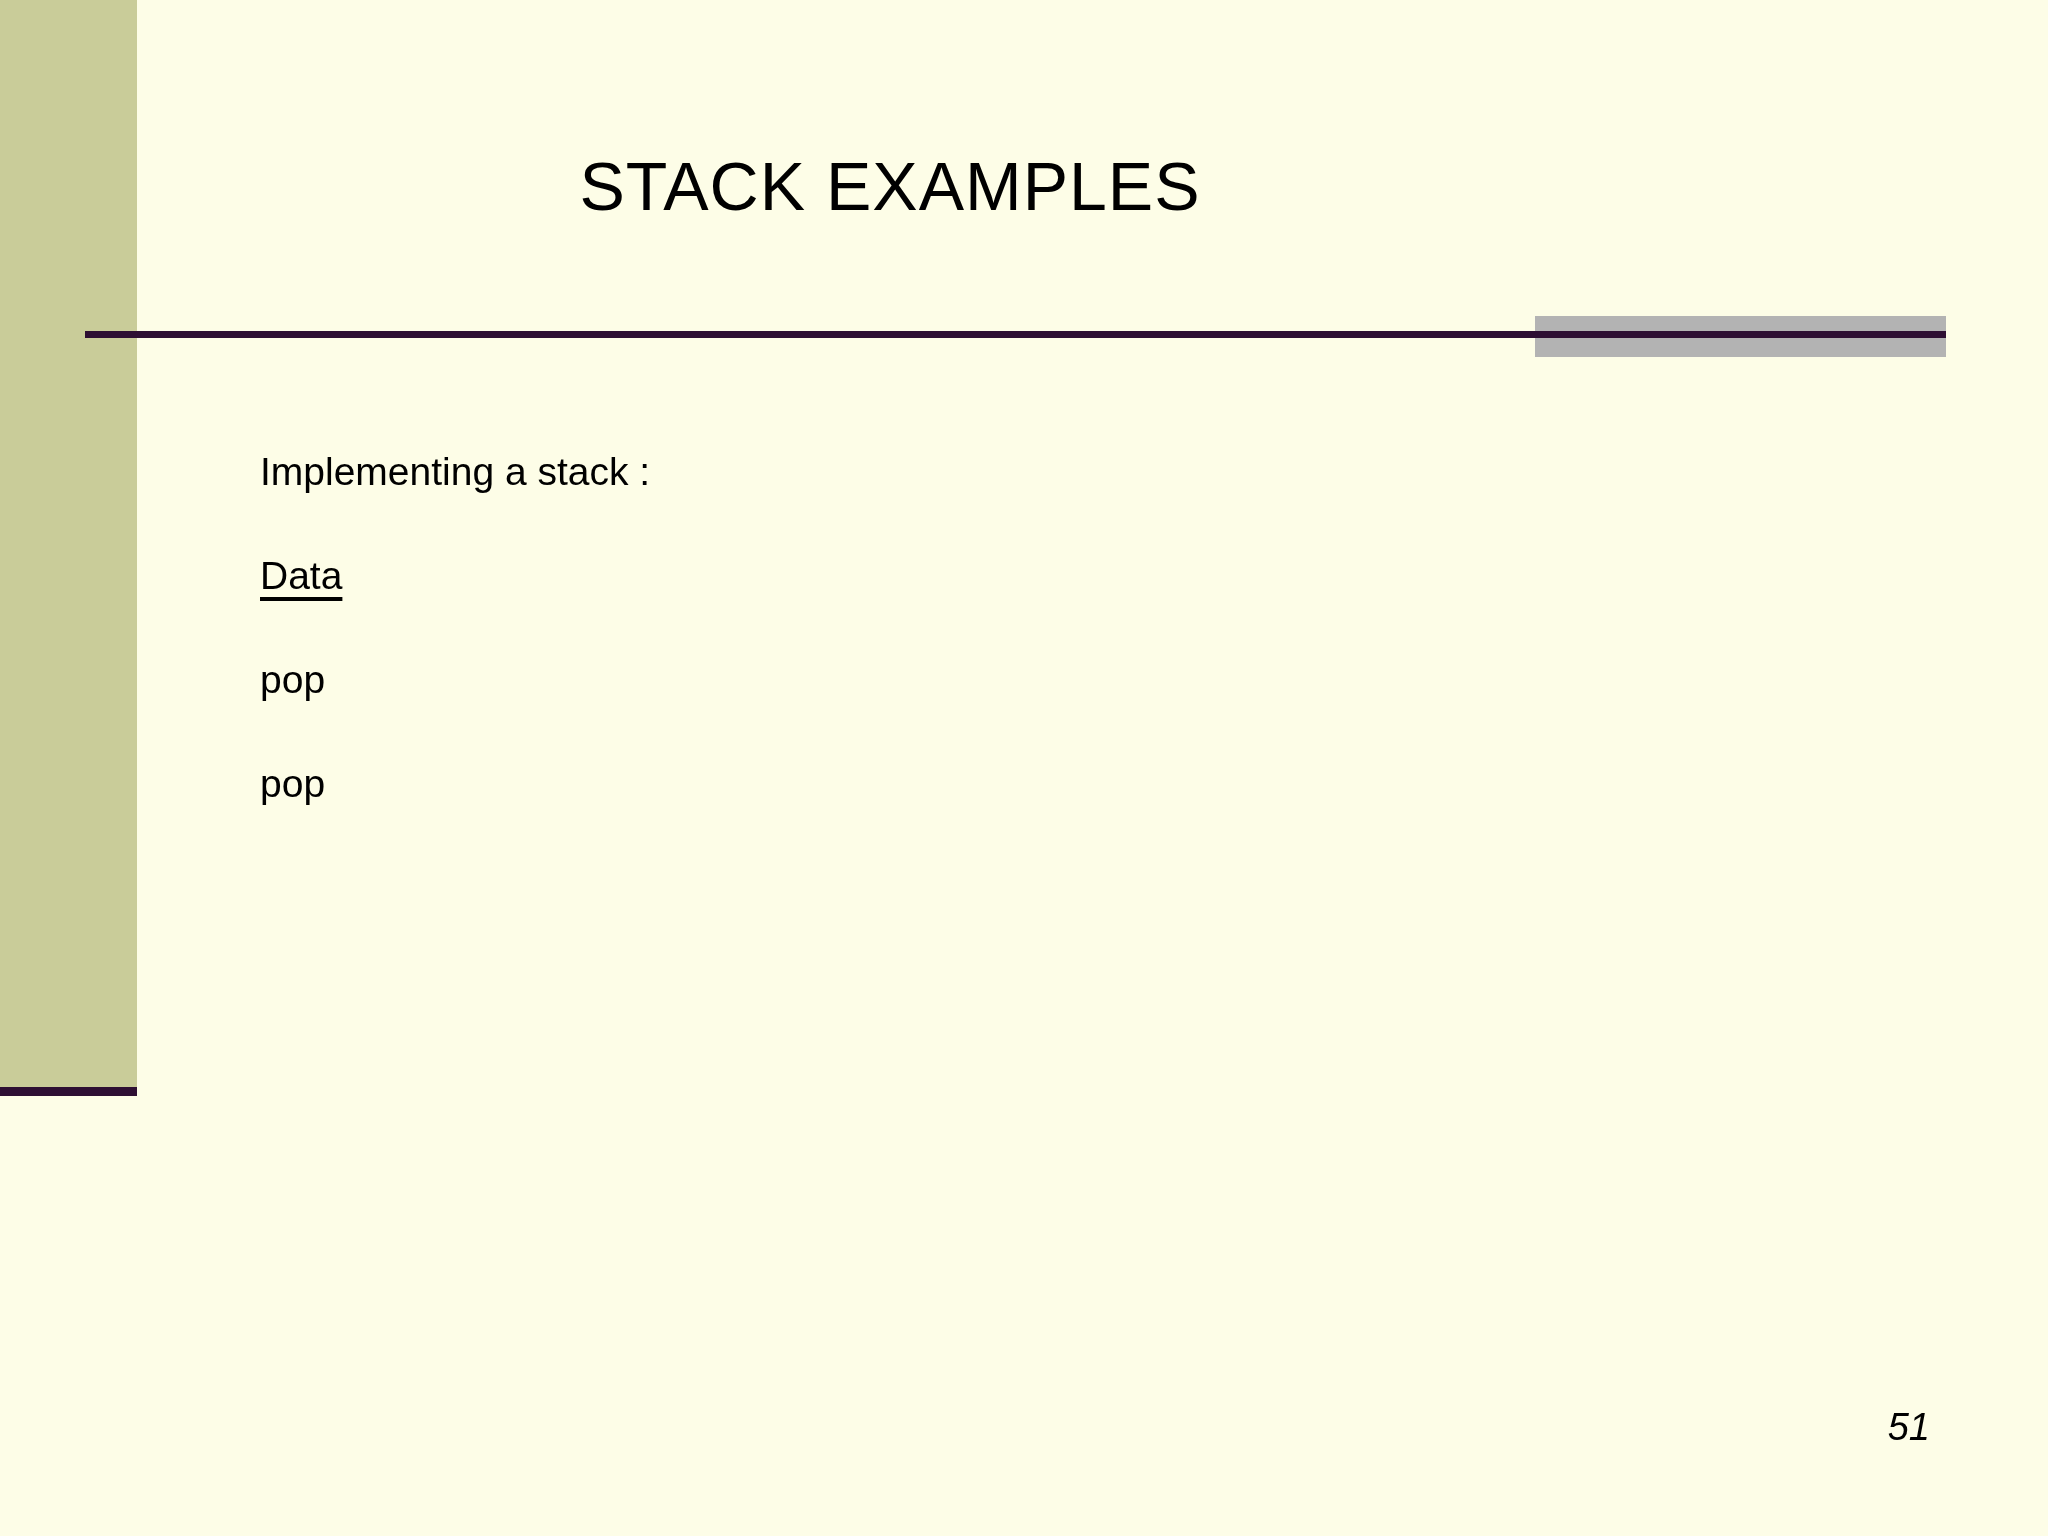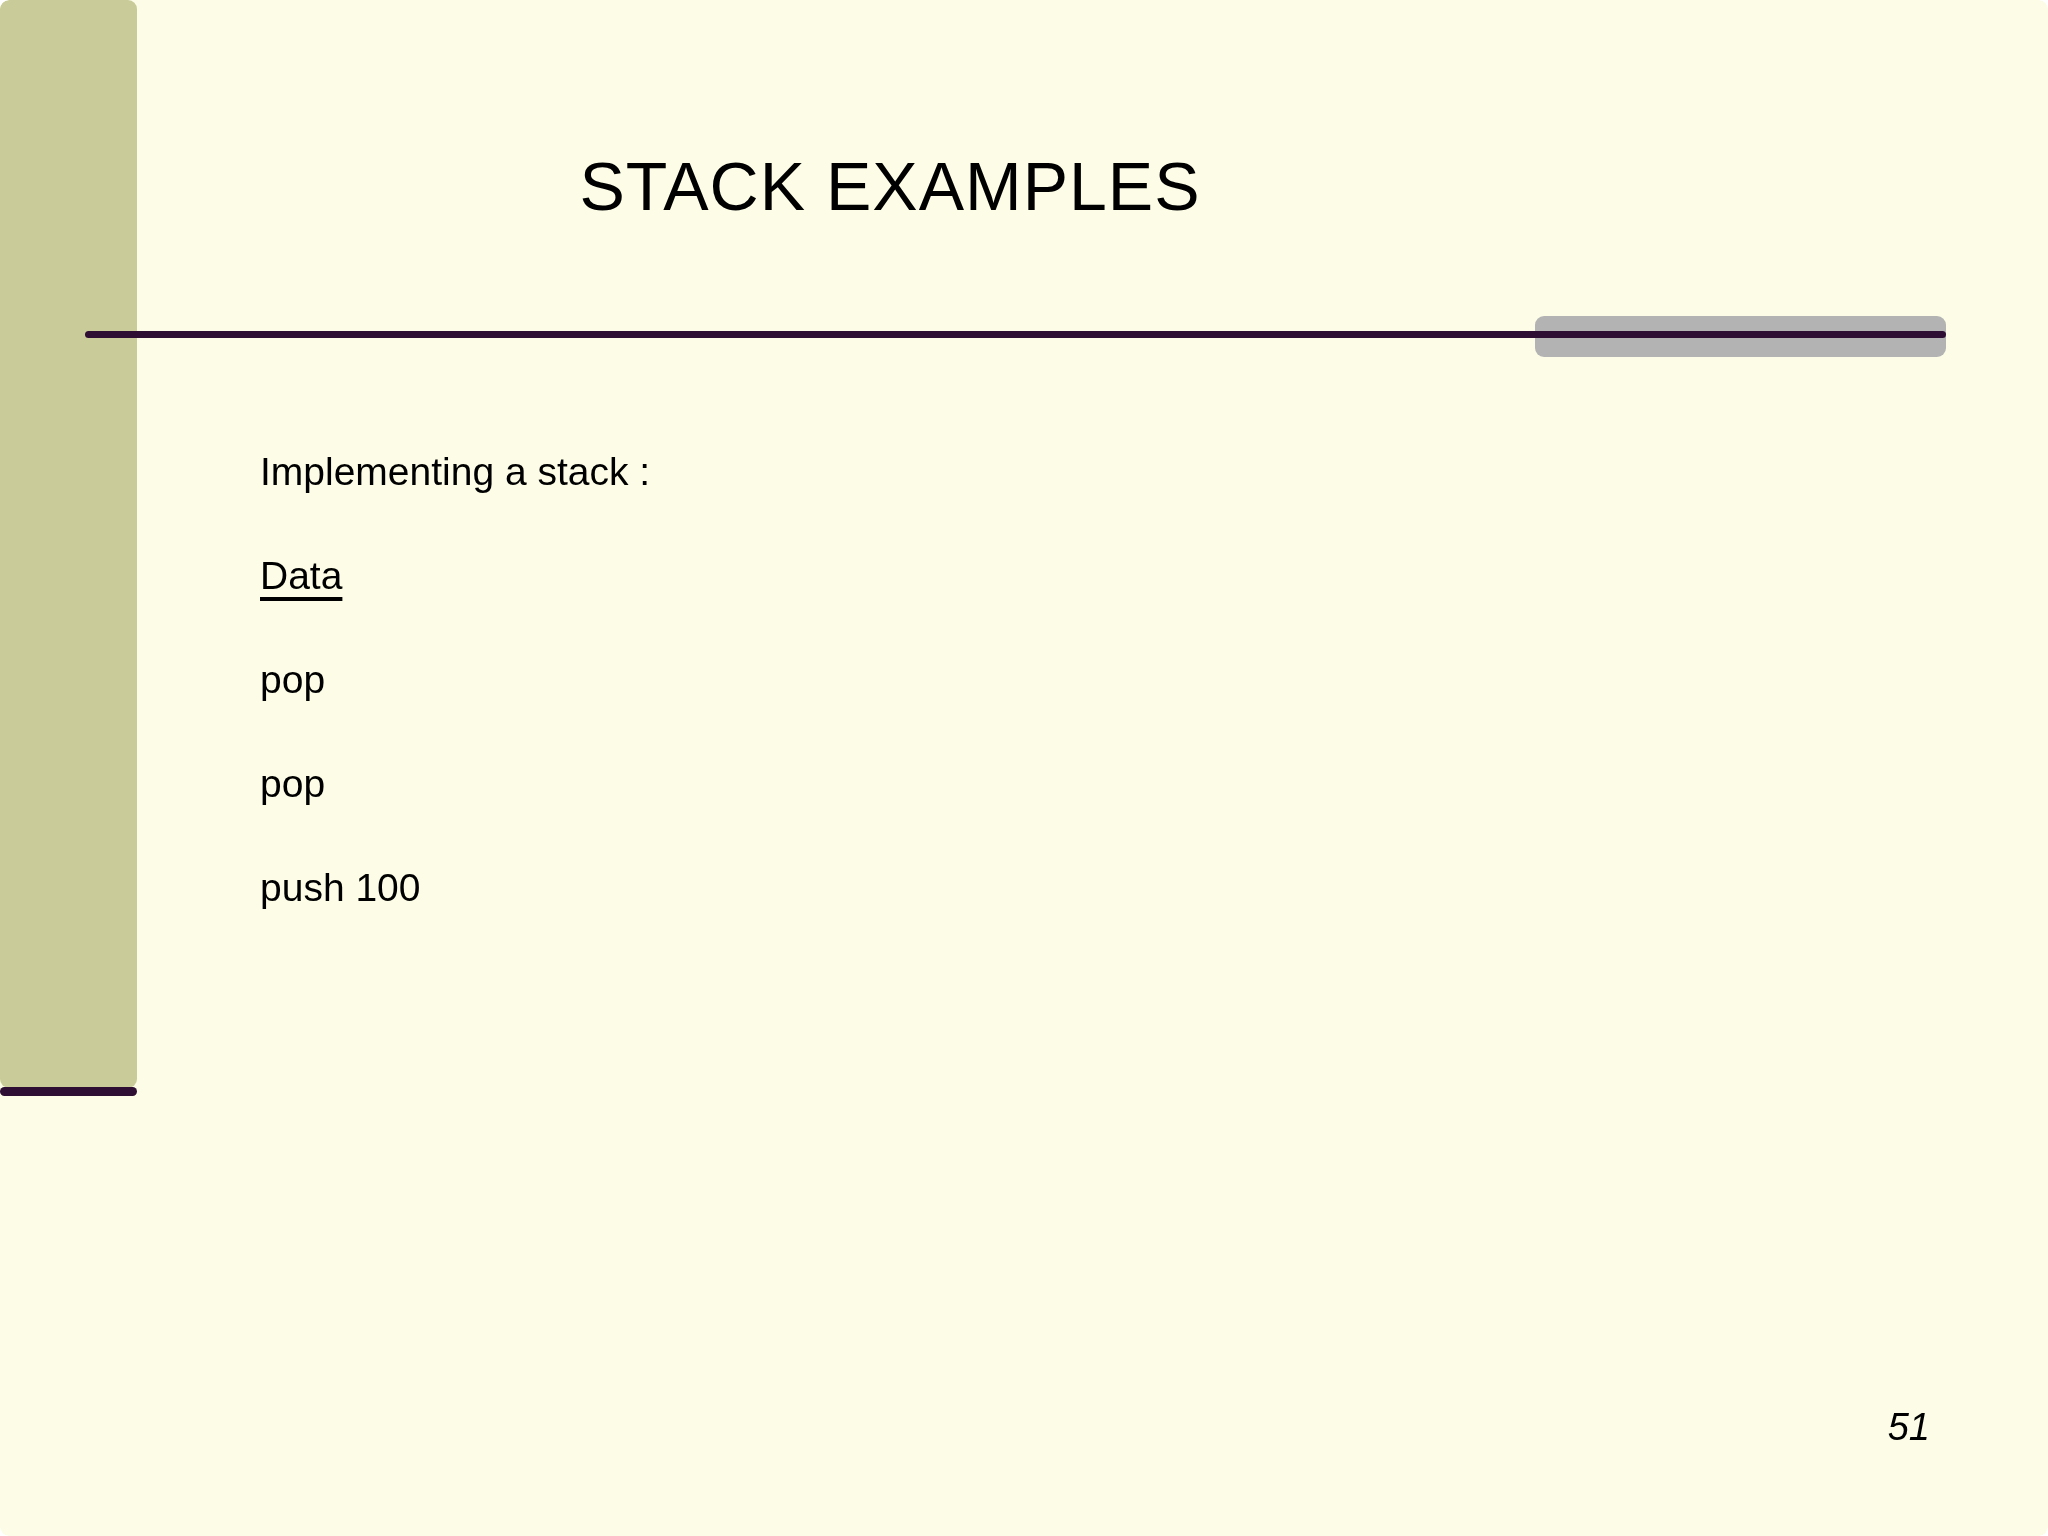--- a/index.html
+++ b/index.html
@@ -2,21 +2,21 @@
 <html style="--background: #FDFDE7; --sidebar: #C9CC99; --accent-line: #2E0F33; --gray-accent: #B3B3B3; --text: #000000;"><head>
 <meta charset="utf-8">
 <style>
   :root {
     --background: #FDFDE7;
     --sidebar: #C9CC99;
     --accent-line: #2E0F33;
     --gray-accent: #B3B3B3;
     --text: #000000;
   }
-  * { margin: 0; padding: 0; box-sizing: border-box; border-radius: 9px; }
+  * { margin: 0; padding: 0; box-sizing: border-box; }
   html, body {
     width: 2048px;
     height: 1536px;
     overflow: hidden;
     font-family: "Liberation Sans", sans-serif;
   }
   .slide {
     position: relative;
     width: 2048px;
     height: 1536px;
@@ -104,18 +104,17 @@
   <h1 class="title">STACK EXAMPLES</h1>
 
   <div class="gray-accent"></div>
   <div class="title-rule"></div>
 
   <div class="body-block">
     <div class="body-line">Implementing a stack :</div>
     <div class="body-line emphasis">Data</div>
     <div class="body-line">pop</div>
     <div class="body-line">pop</div>
-    <div class="body-line">push 100</div>
   </div>
 
   <div class="page-number">51</div>
 
 </div>
 
 </body></html>

